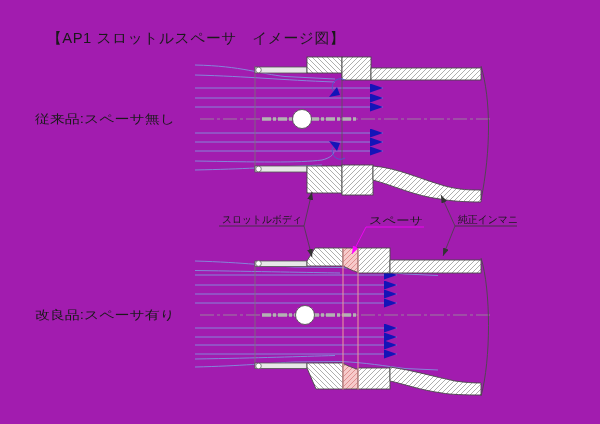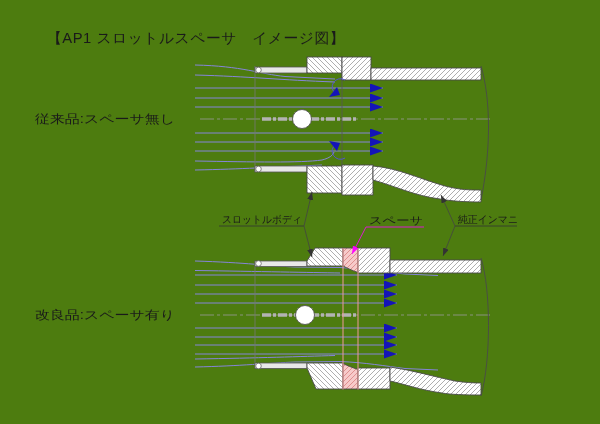--- a/index.html
+++ b/index.html
@@ -1,16 +1,16 @@
 <!DOCTYPE html>
 <html><head>
 <meta charset="utf-8">
 <style>
   html,body{margin:0;padding:0;background:#fff;}
-  #stage{position:relative;width:600px;height:424px;background:#4d7c0f;overflow:hidden;
+  #stage{position:relative;width:600px;height:424px;background:#a21caf;overflow:hidden;
          font-family:"Liberation Sans","DejaVu Sans",sans-serif;}
   svg{position:absolute;left:0;top:0;}
   text{font-family:"Liberation Sans","DejaVu Sans",sans-serif;fill:#1a1a1a;}
   .title-text{font-size:14.5px;letter-spacing:0.5px;}
   .side-label{font-size:12px;}
   .ann-label{font-size:10.5px;}
   .outline{stroke:#4a4a4a;stroke-width:0.9;}
   .nofill{fill:none;}
   .flowline{stroke:#8585d9;stroke-width:1;fill:none;}
   .vortexline{stroke:#5555cc;stroke-width:1;fill:none;}

